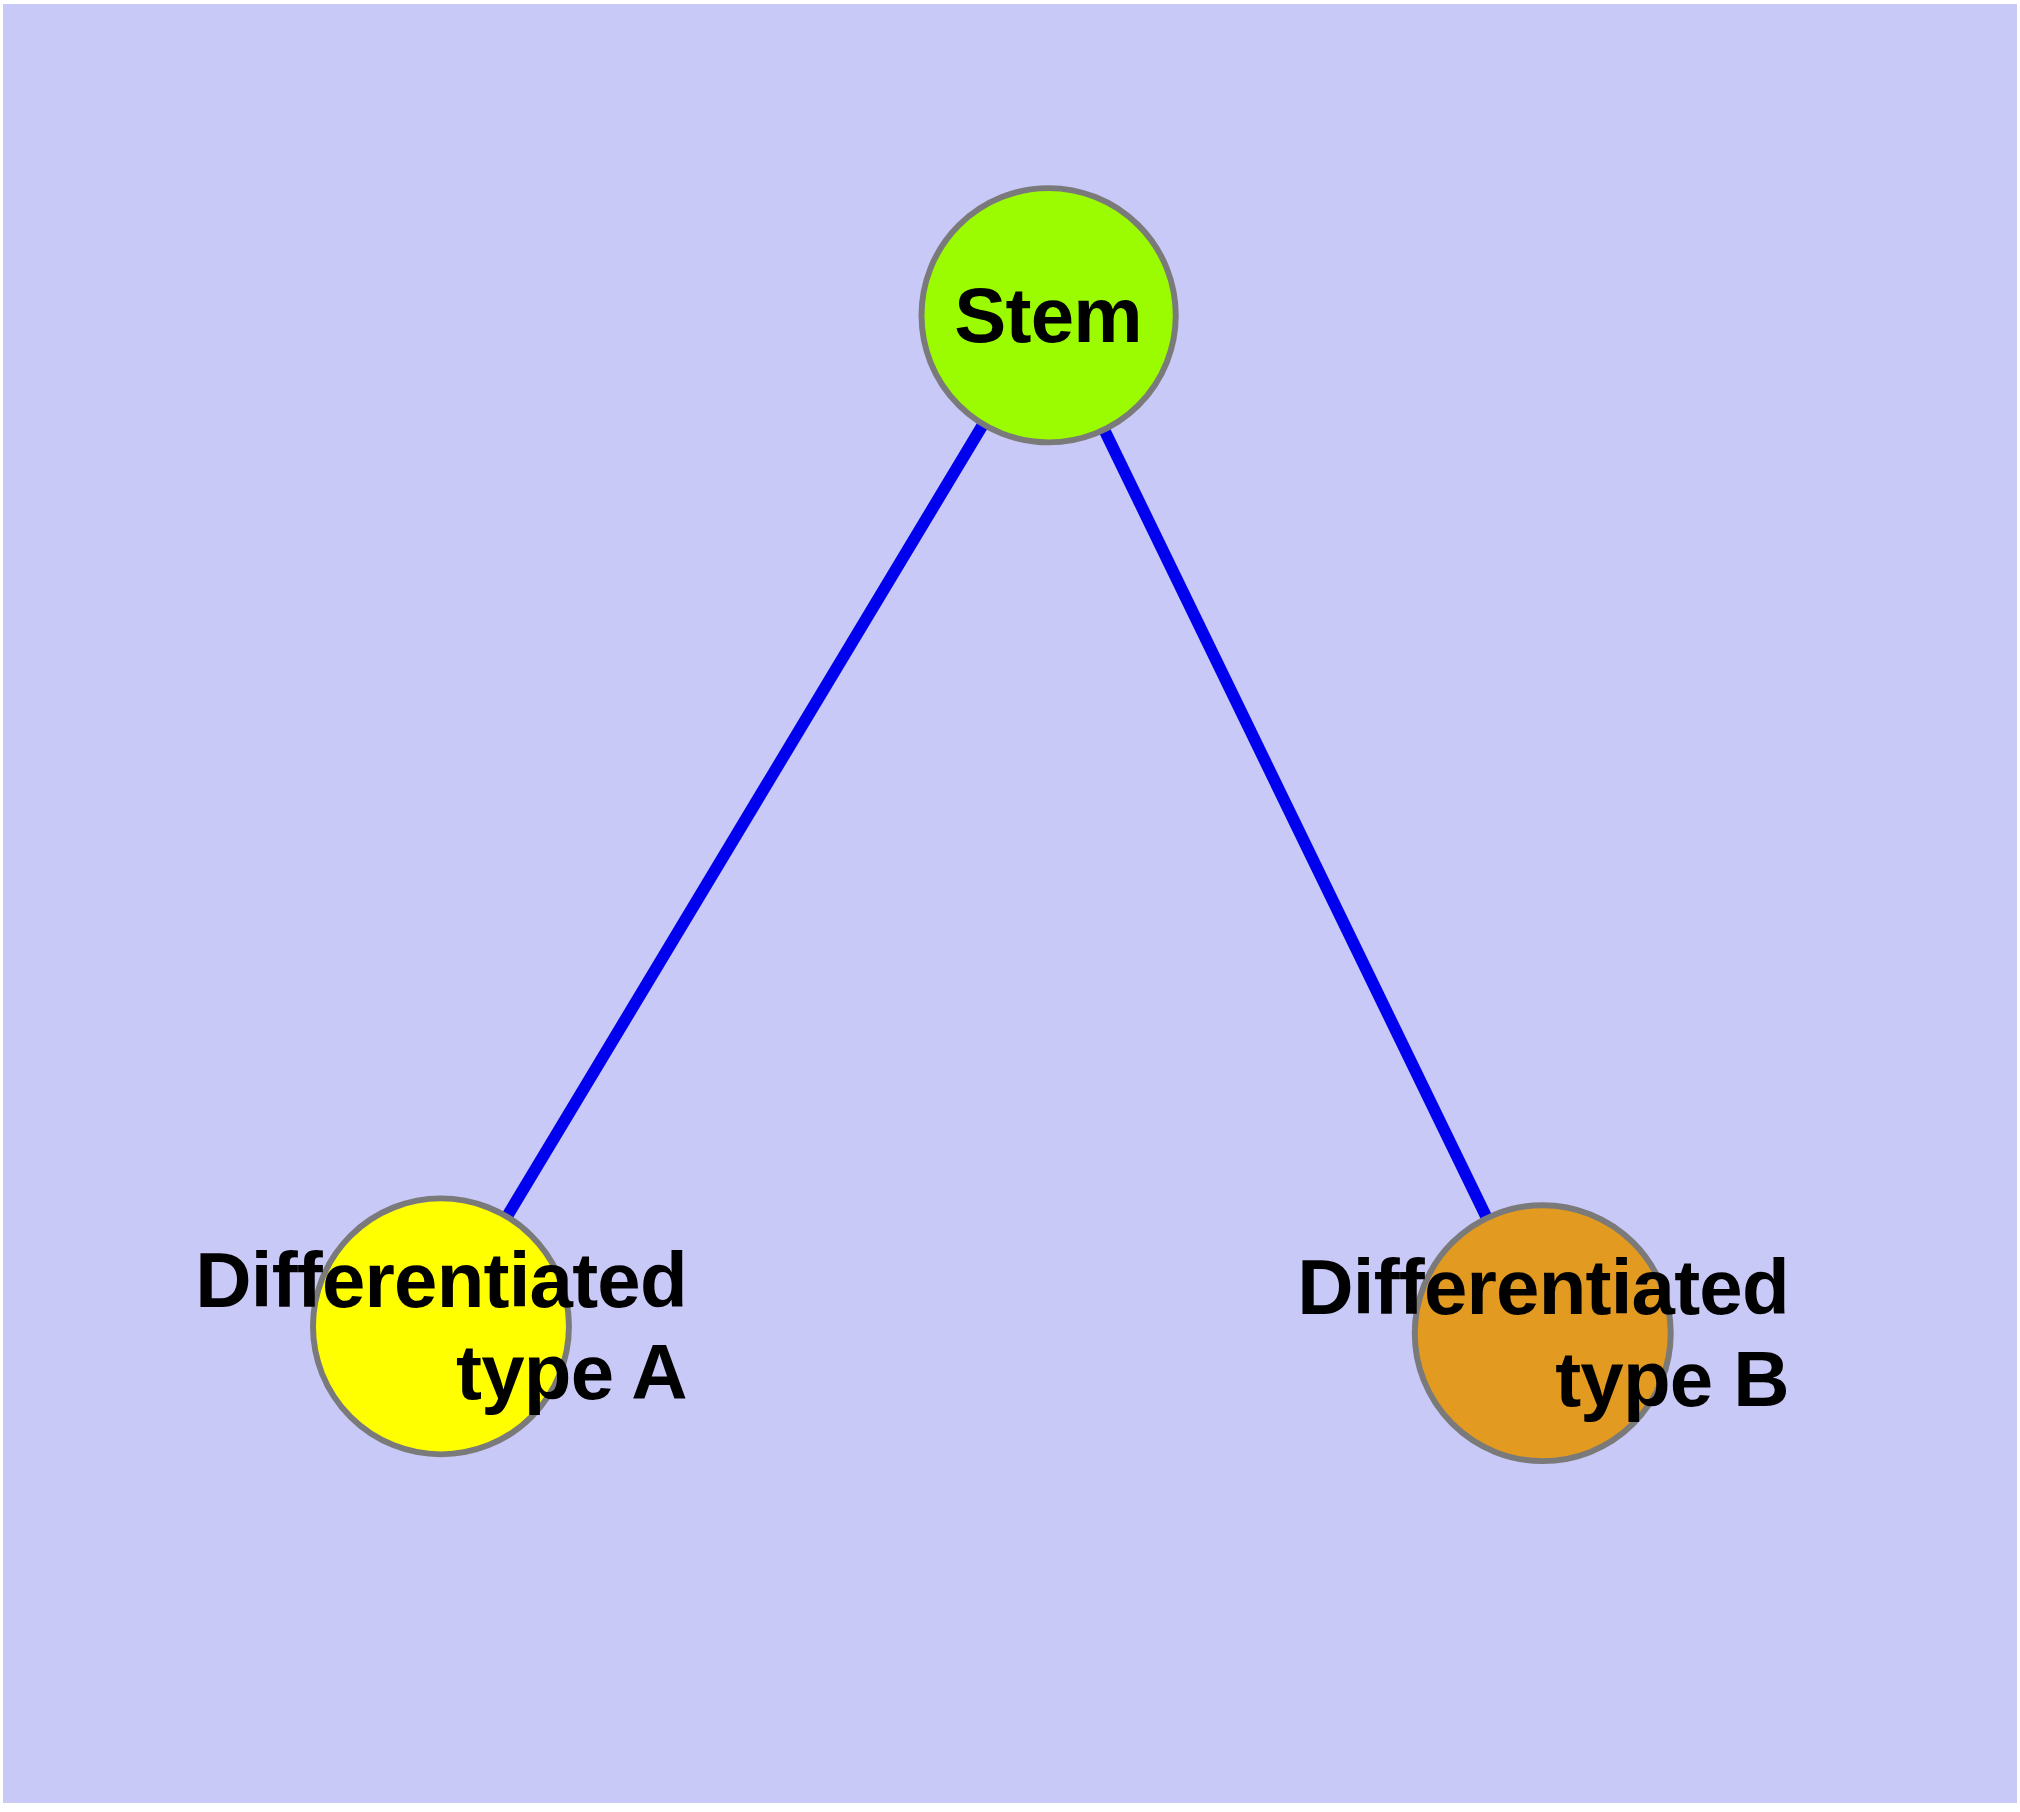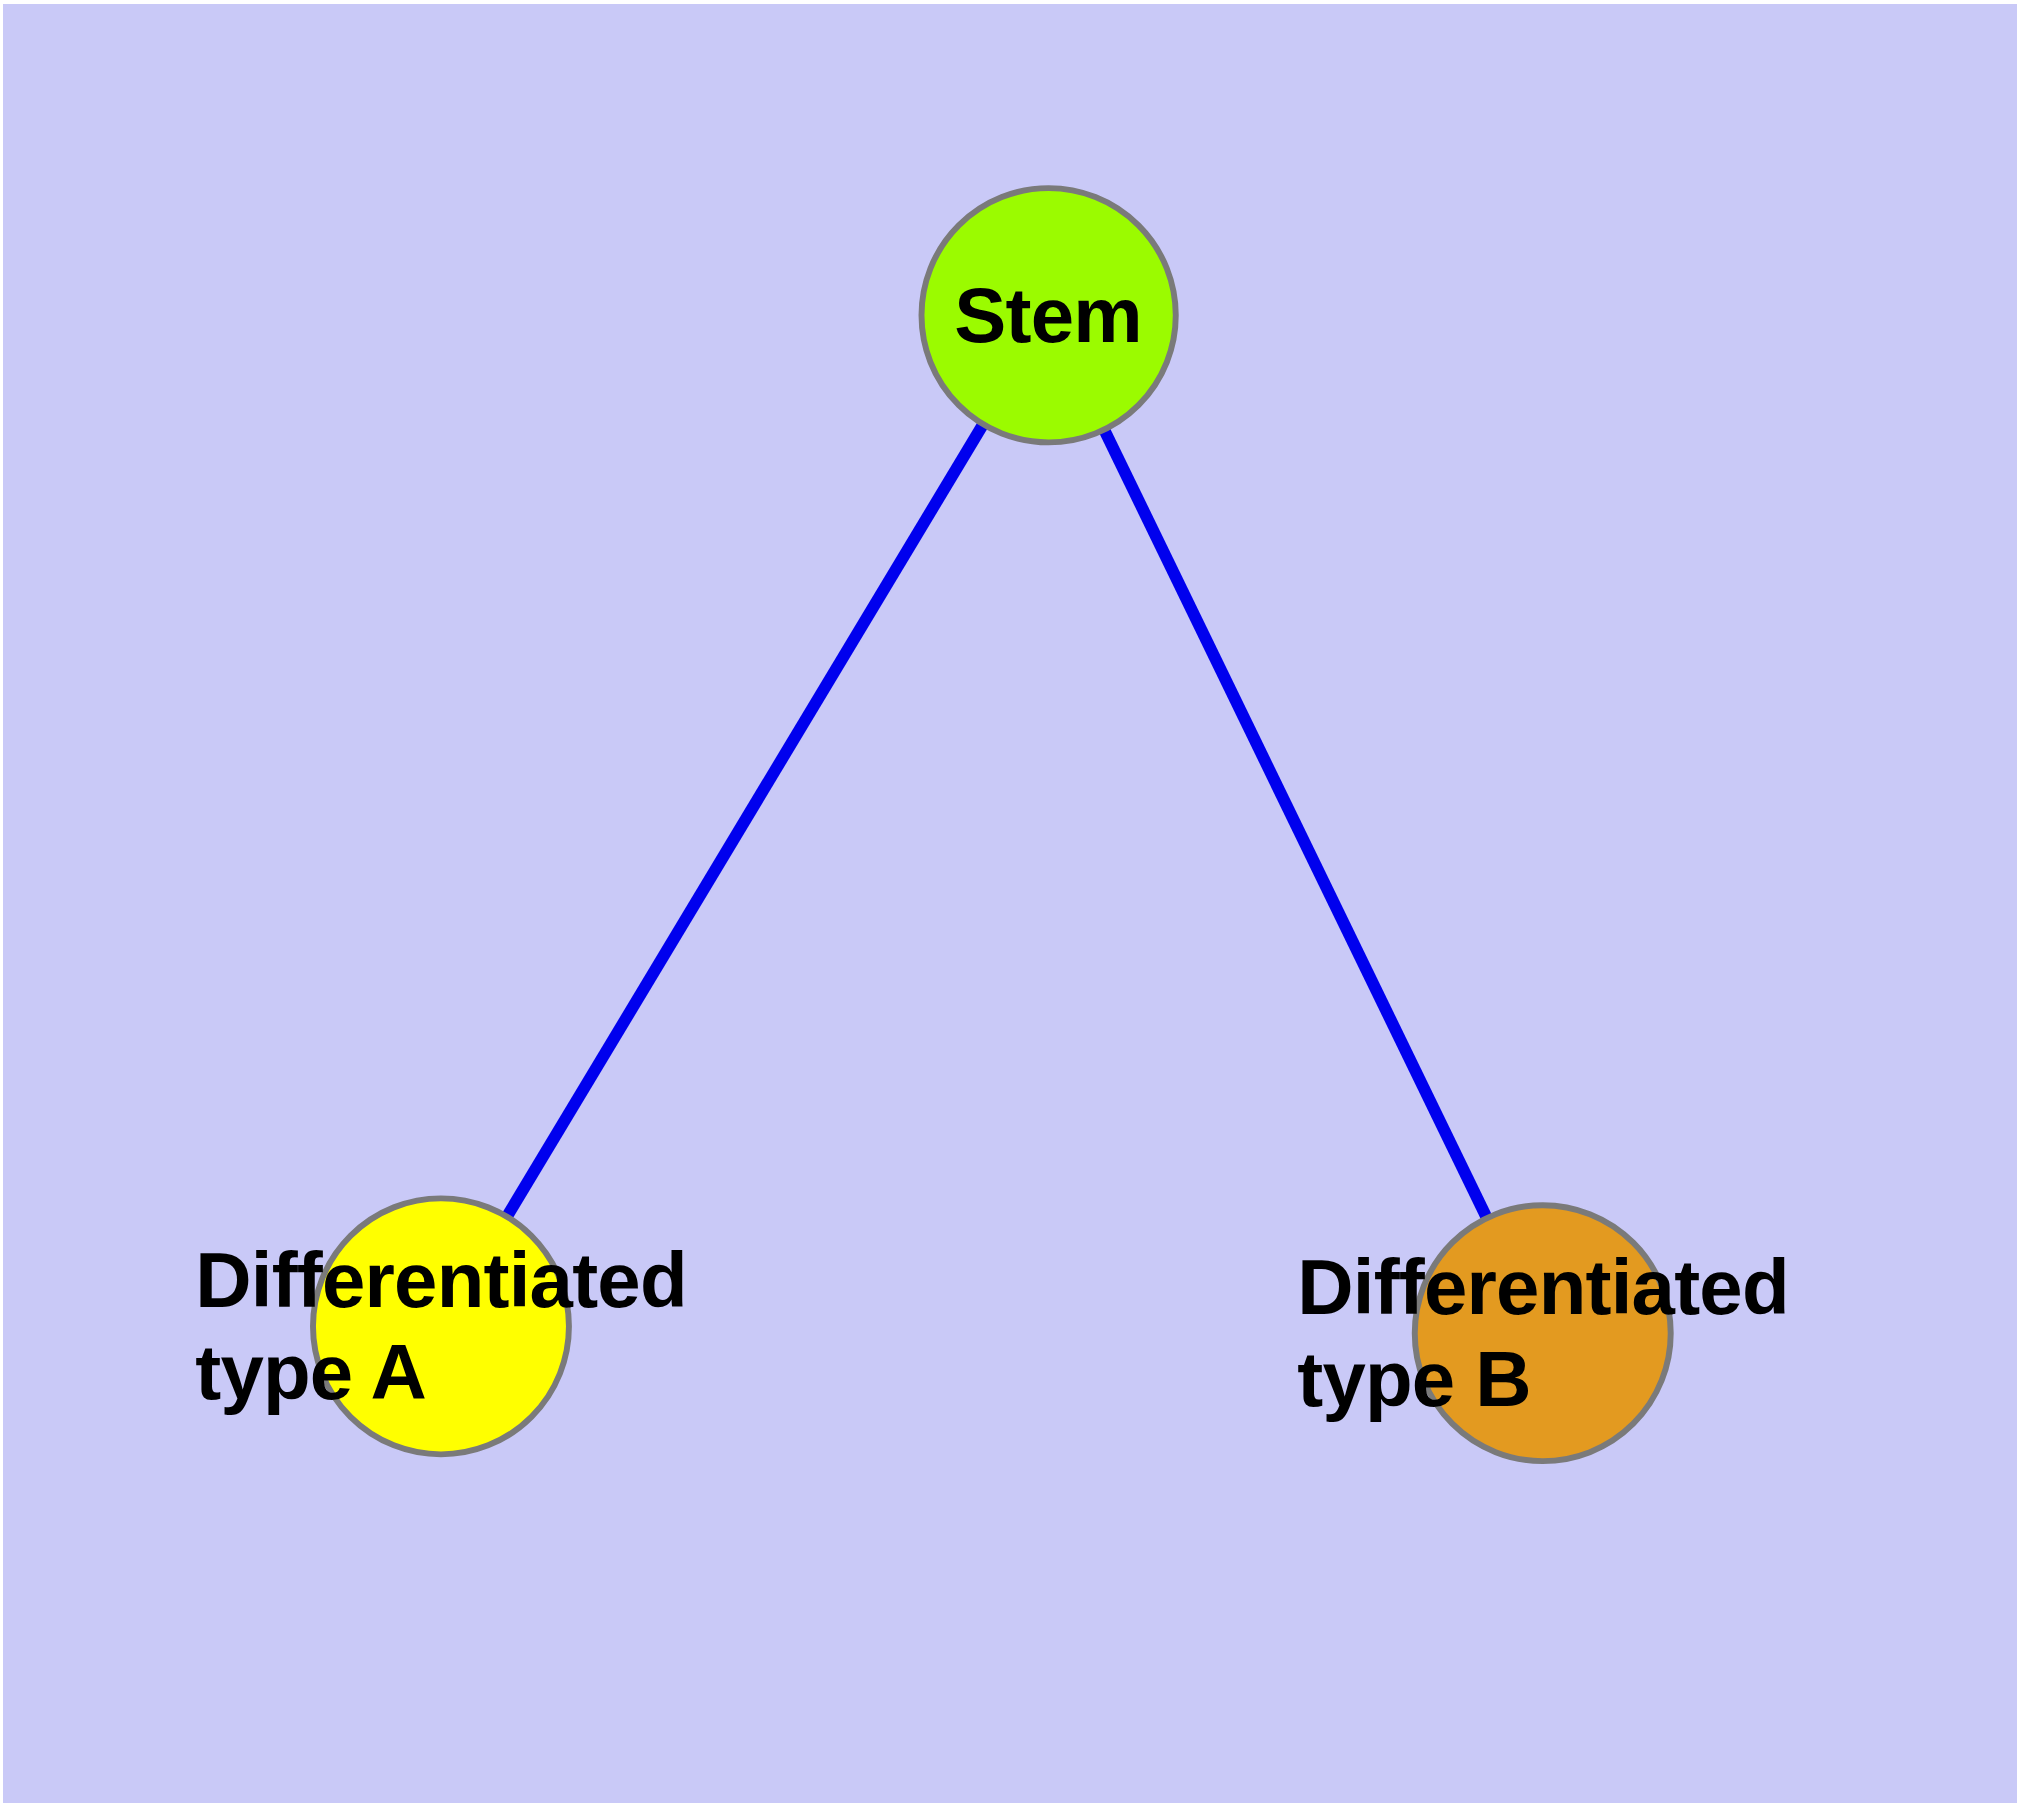--- a/index.html
+++ b/index.html
@@ -38,21 +38,21 @@
     width: 2021px;
     height: 1812px;
     pointer-events: none;
   }
   .node-label {
     position: absolute;
     transform: translate(-50%, -50%);
     font-weight: bold;
     font-size: 78px;
     line-height: 1.18;
-    text-align: left;
+    text-align: right;
     white-space: pre-line;
     letter-spacing: -0.8px;
   }
 </style>
 </head>
 <body style="background: rgb(255, 255, 255);">
 
 <div class="stage">
   <div class="panel" style="background: rgb(201, 201, 247);"></div>
   <svg class="graph" xmlns="http://www.w3.org/2000/svg" viewBox="0 0 2384 2138">

